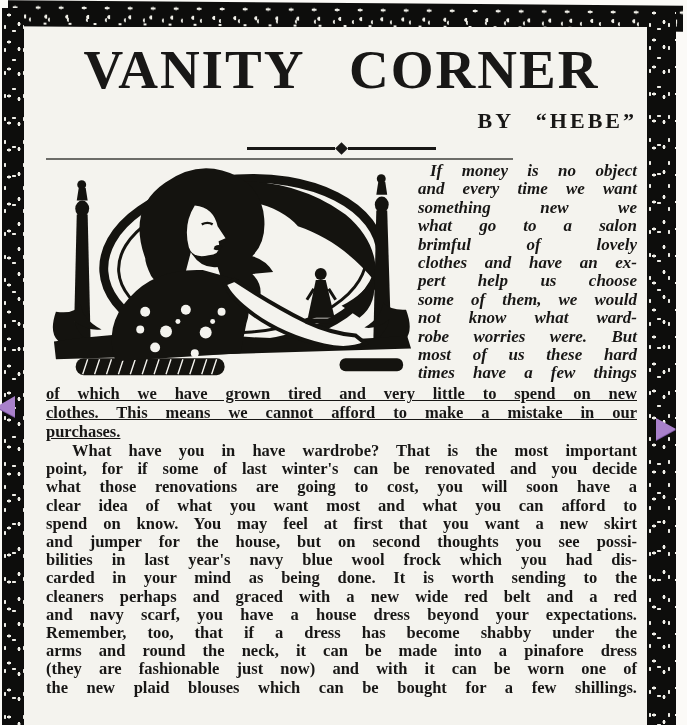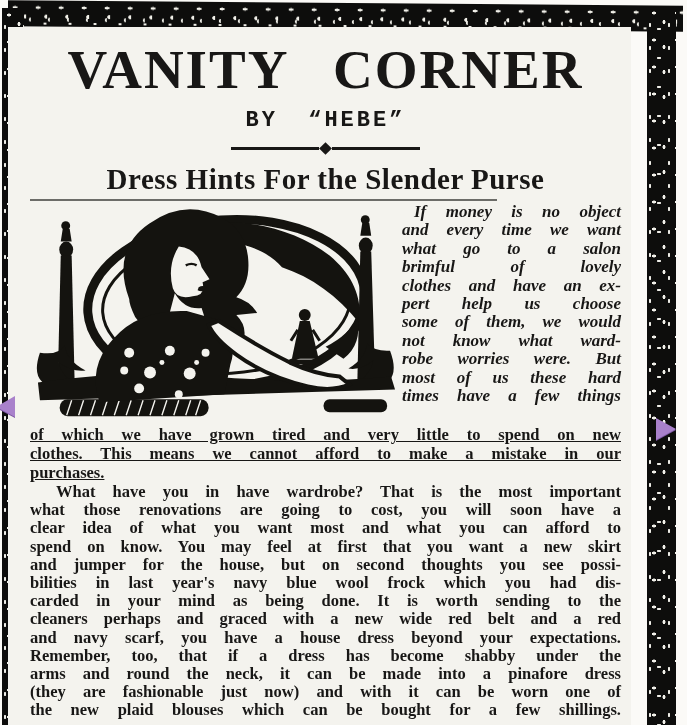--- a/index.html
+++ b/index.html
@@ -17,33 +17,33 @@
       radial-gradient(ellipse 2.6px 4px at 17px 16px,#f2f1ea 55%, transparent 62%),
       radial-gradient(ellipse 3px 2px  at 12px 23px,#efeee8 55%, transparent 62%),
       radial-gradient(ellipse 2px 3px  at 3px 19px, #efeee8 55%, transparent 62%);
     background-size:23px 27px, 21px 25px, 25px 29px, 19px 23px;
   }
   .frame-top{ left:8px; right:4px; top:3px; height:26px; transform:skewY(0.45deg);}
   .frame-left{ left:2px; top:8px; bottom:0; width:22px; }
   .frame-right{ left:647px; top:6px; bottom:0; width:29px; }
   
   .paper{
-    position:absolute; left:8px; top:27px; width:623px; height:698px;
+    position:absolute; left:24px; top:27px; width:623px; height:698px;
     background:#f4f3ee; overflow:hidden;
     padding:13px 10px 0 22px; box-sizing:border-box;
   }
   .masthead-title{
     margin:0; text-align:center;
     font-size:55px; line-height:60px; font-weight:700;
     letter-spacing:2px; word-spacing:30px; white-space:nowrap;
   }
   .byline{
-    margin-top:9px; text-align:center;
+    margin-top:9px; text-align:right;
     font-size:22px; line-height:24px; font-weight:700;
-    letter-spacing:3px; word-spacing:14px;font-family:Liberation Mono, monospace;
+    letter-spacing:3px; word-spacing:14px;
   }
   .divider{ margin-top:9px; height:13px; display:flex; align-items:center; justify-content:center; }
   .divider .rule{ width:88px; height:2.5px; background:#181716; }
   .divider .diamond{ width:9px; height:9px; background:#181716; transform:rotate(45deg); margin:0 2px; }
   .headline{
     margin:7px 0 0 0; text-align:center;
     font-size:29px; line-height:34px; font-weight:700; letter-spacing:0.5px;
   }
   .scan-rule{ height:2px; background:#4a4a46; width:79%; margin:3px 0 0 0; opacity:.8;}
   .row1{ display:flex; margin-top:2px; height:220px; }
@@ -88,21 +88,20 @@
     <h1 class="masthead-title">VANITY CORNER</h1>
 
     <div class="byline">BY “HEBE”</div>
 
     <div class="divider">
       <span class="rule"></span>
       <span class="diamond"></span>
       <span class="rule"></span>
     </div>
 
-    <h2 class="headline">Dress Hints For the Slender Purse</h2>
 
     <div class="scan-rule"></div>
 
     <div class="row1">
       <svg class="illustration" viewBox="0 0 371 220" width="368" height="220" aria-hidden="true">
 
         <ellipse cx="198" cy="100" rx="140" ry="84" fill="none" stroke="#14130f" stroke-width="9" transform="rotate(-4 198 100)"></ellipse>
         <ellipse cx="198" cy="101" rx="125" ry="70" fill="none" stroke="#14130f" stroke-width="3" transform="rotate(-4 198 101)"></ellipse>
 
         <path d="M150 28 C 200 8, 262 22, 302 52 C 326 72, 335 95, 332 120 C 310 93, 284 74, 254 64 C 238 44, 198 32, 168 40 Z" fill="#14130f"></path>
@@ -158,40 +157,42 @@
           <circle cx="133" cy="160" r="2.5"></circle>
             <circle cx="168" cy="160" r="2.5"></circle>
         </g>
 
         <path d="M190 118 q40 26 72 42 q26 12 50 14 l10 8 q-18 8 -42 2 q-42 -10 -72 -32 q-22 -16 -28 -30 z" fill="#f4f3ee" stroke="#14130f" stroke-width="4"></path>
       </svg>
 
       <div class="intro-col">
           <div class="ln">If money is no object</div>
           <div class="ln">and every time we want</div>
+          <div class="ln">something new we</div>
           <div class="ln">what go to a salon</div>
           <div class="ln">brimful of lovely</div>
           <div class="ln">clothes and have an ex-</div>
           <div class="ln">pert help us choose</div>
           <div class="ln">some of them, we would</div>
           <div class="ln">not know what ward-</div>
           <div class="ln">robe worries were. But</div>
           <div class="ln">most of us these hard</div>
           <div class="ln">times have a few things</div>
         </div>
     </div>
 
     <div class="fullw p1 endleft">
         <div class="ln">of which we have grown tired and very little to spend on new</div>
         <div class="ln">clothes. This means we cannot afford to make a mistake in our</div>
         <div class="ln">purchases.</div>
       </div>
 
     <div class="fullw p2">
         <div class="ln">What have you in have wardrobe? That is the most important</div>
+        <div class="ln">point, for if some of last winter's can be renovated and you decide</div>
         <div class="ln">what those renovations are going to cost, you will soon have a</div>
         <div class="ln">clear idea of what you want most and what you can afford to</div>
         <div class="ln">spend on know. You may feel at first that you want a new skirt</div>
         <div class="ln">and jumper for the house, but on second thoughts you see possi-</div>
         <div class="ln">bilities in last year's navy blue wool frock which you had dis-</div>
         <div class="ln">carded in your mind as being done. It is worth sending to the</div>
         <div class="ln">cleaners perhaps and graced with a new wide red belt and a red</div>
         <div class="ln">and navy scarf, you have a house dress beyond your expectations.</div>
         <div class="ln">Remember, too, that if a dress has become shabby under the</div>
         <div class="ln">arms and round the neck, it can be made into a pinafore dress</div>

